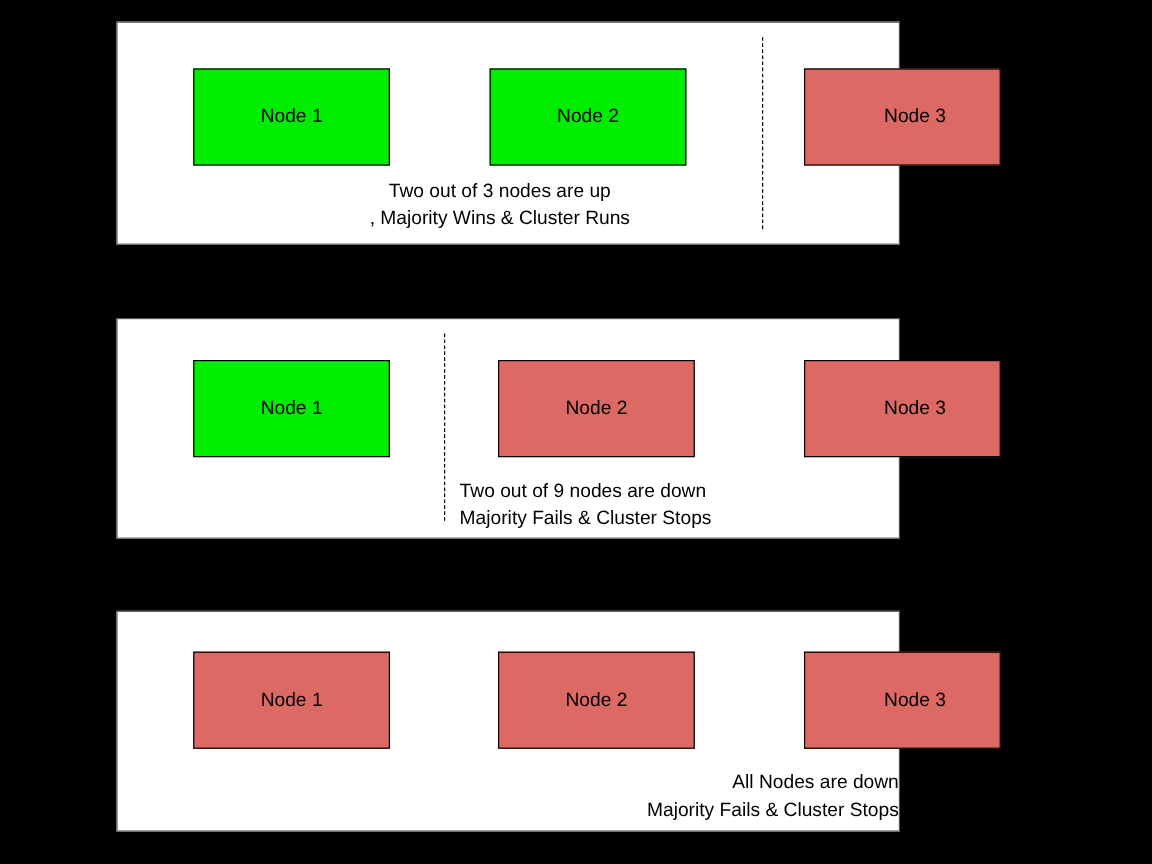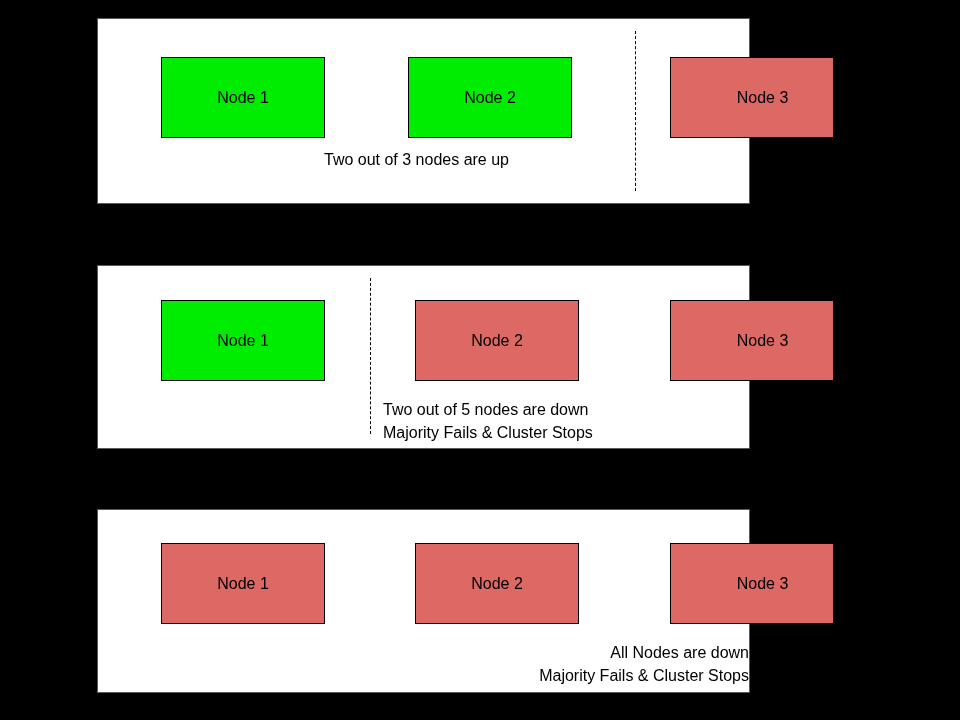--- a/index.html
+++ b/index.html
@@ -76,35 +76,35 @@
   <div class="node up pos-1">
     <span>Node 1</span>
   </div>
   <div class="node up pos-2">
     <span>Node 2</span>
   </div>
   <div class="divider"></div>
   <div class="node down pos-3">
     <span>Node 3</span>
   </div>
-  <div class="caption"><span>Two out of 3 nodes are up</span><br></div>
+  <div class="caption"><span>Two out of 3 nodes are up</span><br><span>, Majority Wins &amp; Cluster Runs</span></div>
 </div>
 
 <div class="panel panel-2">
   <div class="node up pos-1">
     <span>Node 1</span>
   </div>
   <div class="divider"></div>
   <div class="node down pos-2">
     <span>Node 2</span>
   </div>
   <div class="node down pos-3">
     <span>Node 3</span>
   </div>
-  <div class="caption"><span>Two out of 5 nodes are down</span><br><span>Majority Fails &amp; Cluster Stops</span></div>
+  <div class="caption"><span>Two out of 9 nodes are down</span><br><span>Majority Fails &amp; Cluster Stops</span></div>
 </div>
 
 <div class="panel panel-3">
   <div class="node down pos-1">
     <span>Node 1</span>
   </div>
   <div class="node down pos-2">
     <span>Node 2</span>
   </div>
   <div class="node down pos-3">

